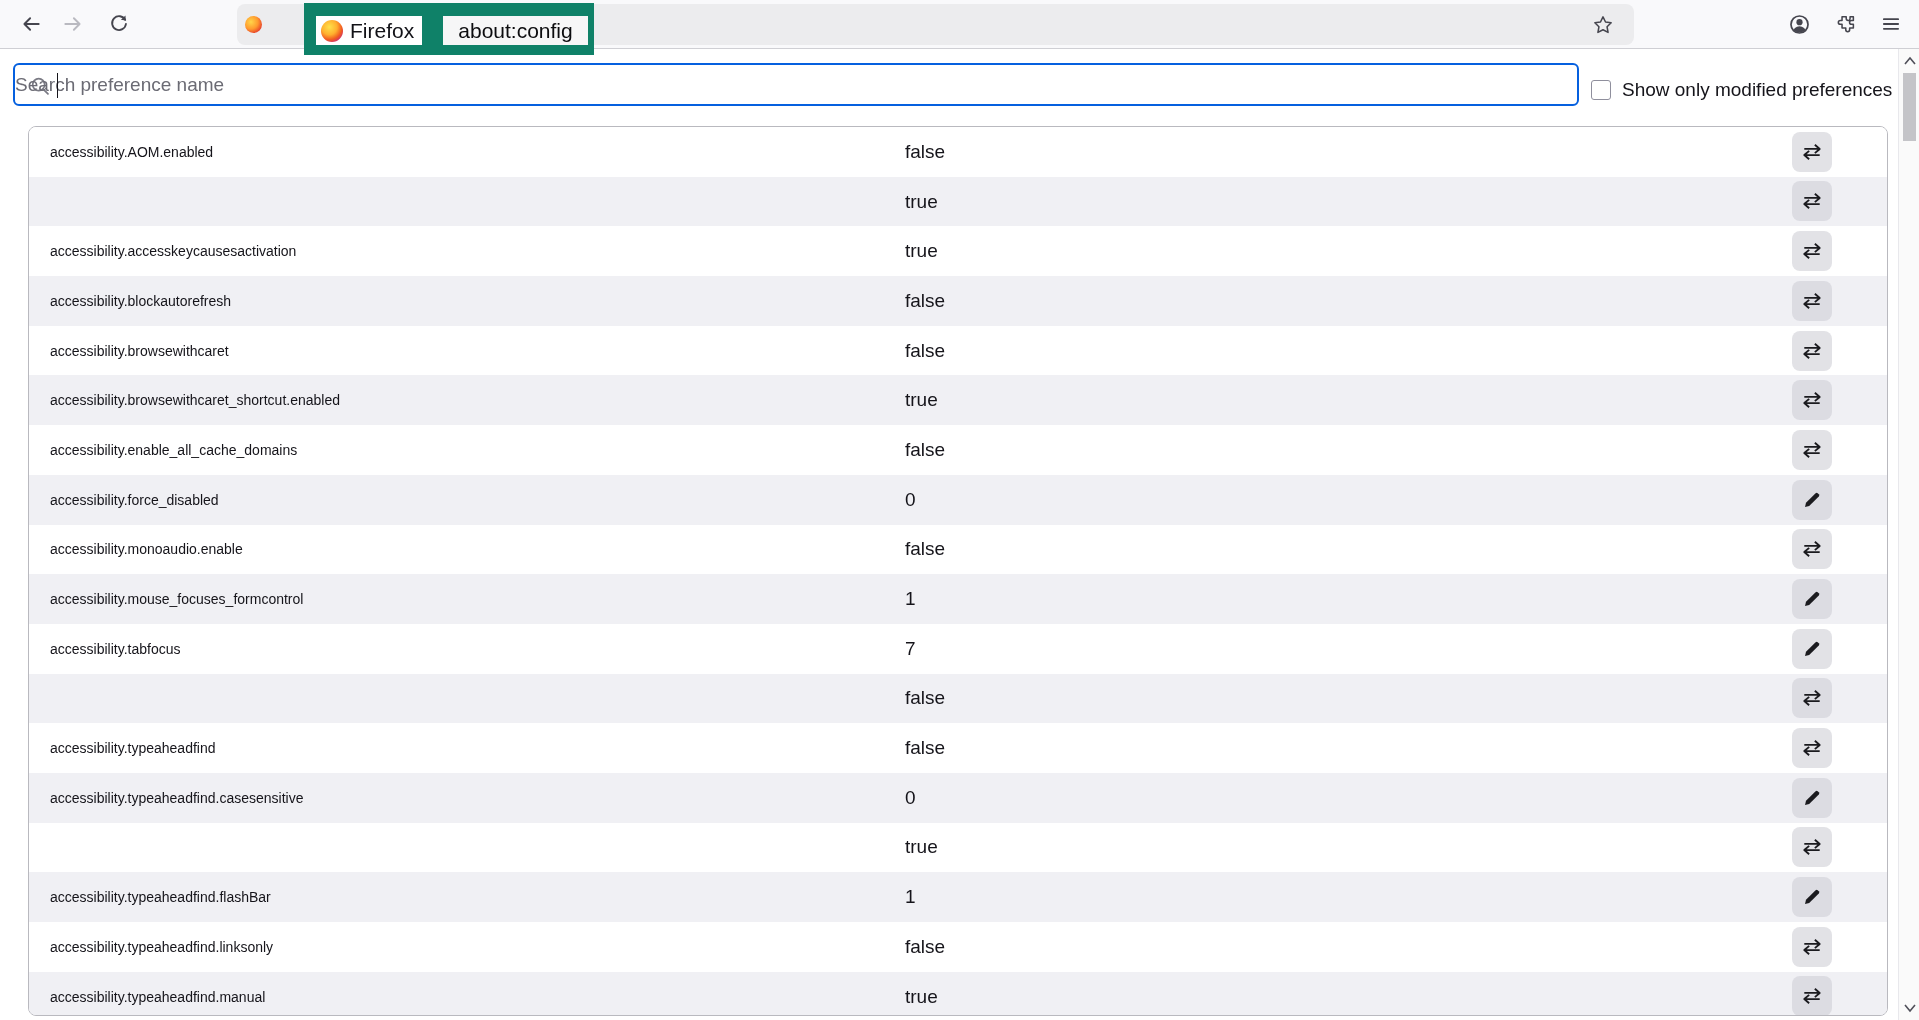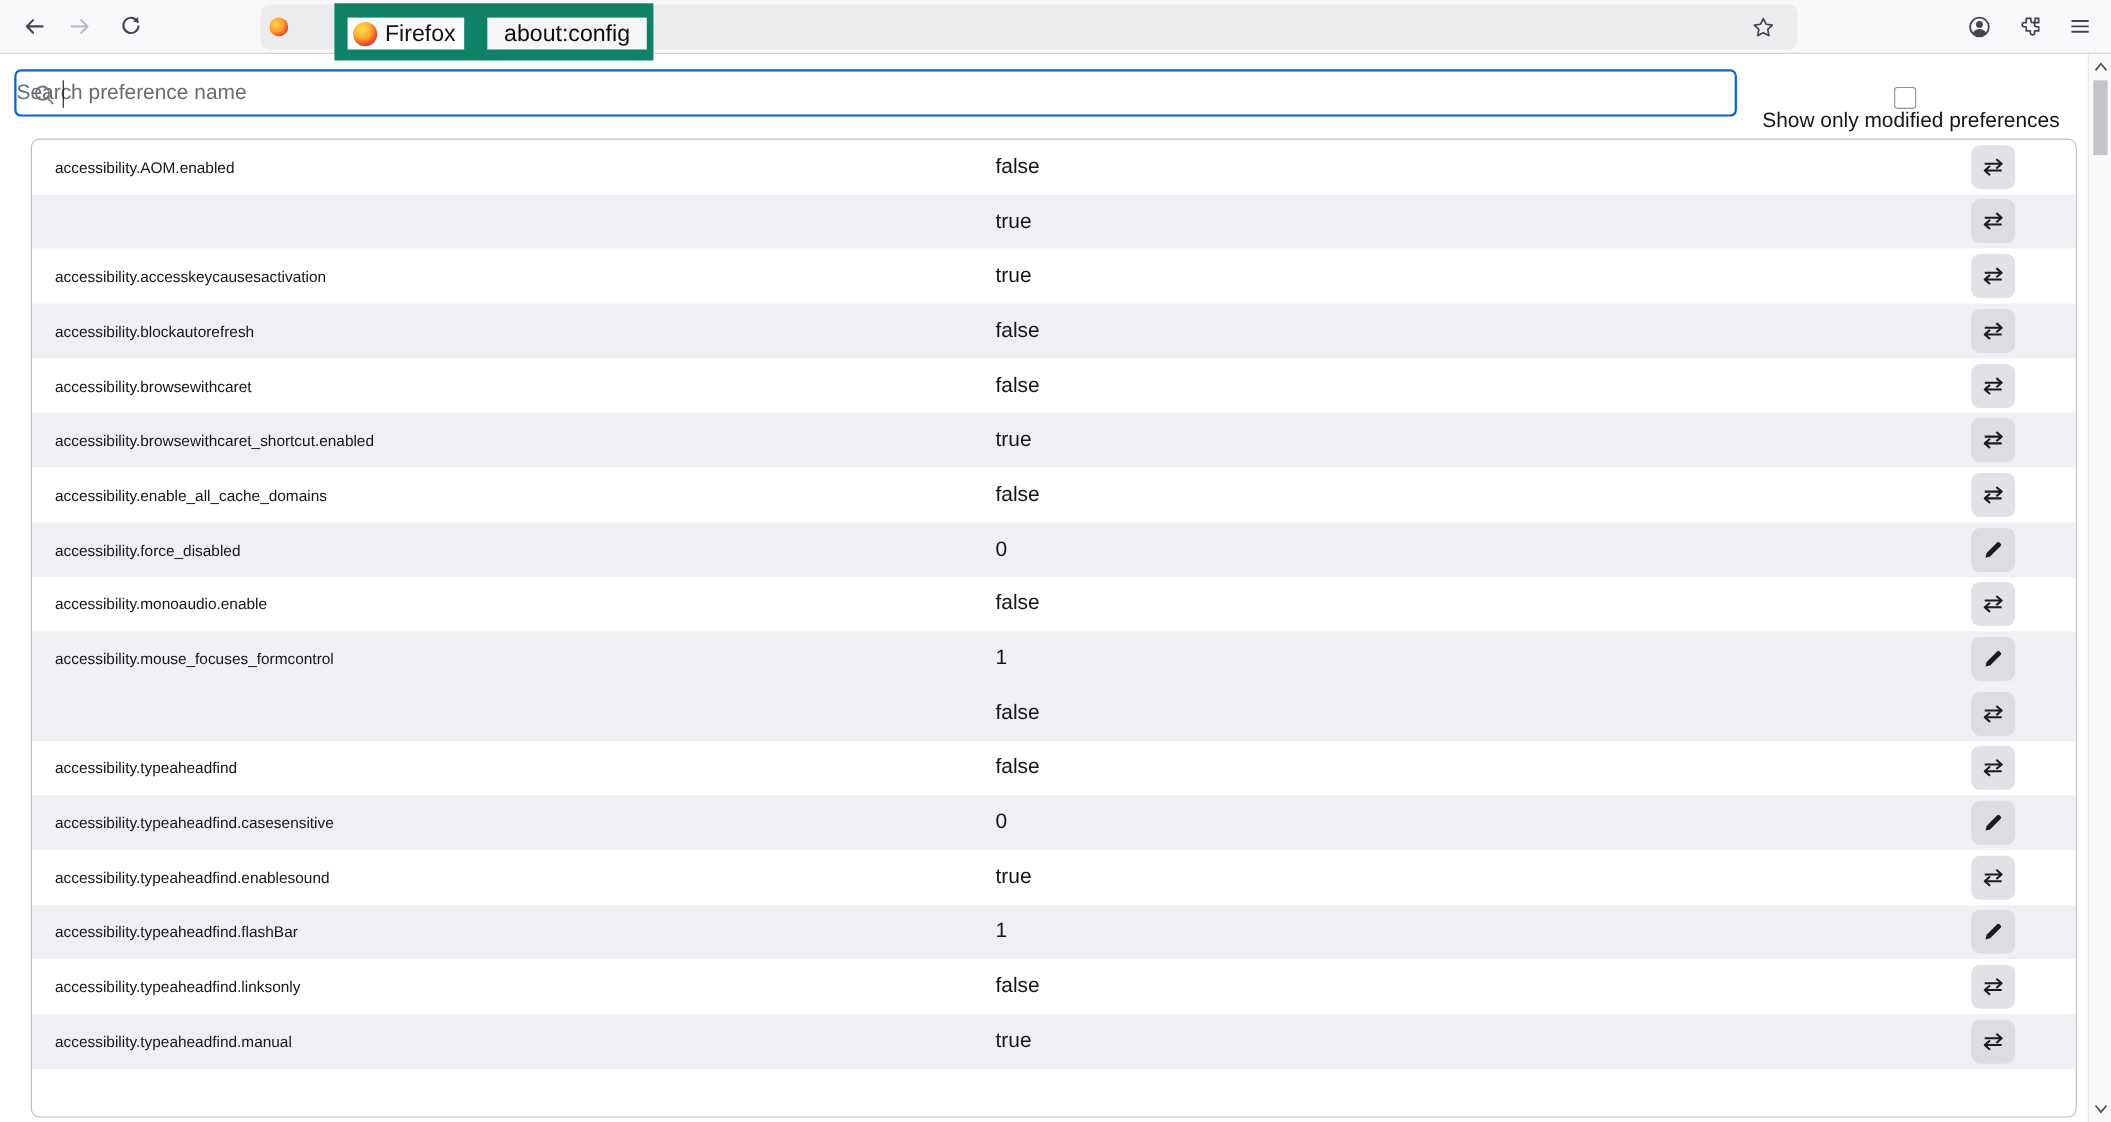--- a/index.html
+++ b/index.html
@@ -47,21 +47,21 @@
     border:2px solid #0560df; border-radius:6px; background:#fff; }
   .search-box input { position:absolute; left:0; top:0; width:100%; height:100%;
     border:none; outline:none; background:transparent; 
     font-family:inherit; font-size:19px; color:#15141a; }
   .search-box input::placeholder { color:#6b6b74; opacity:1; }
   .search-icon { position:absolute; left:14px; top:10px; pointer-events:none; }
   .caret { position:absolute; left:42px; top:8px; width:1px; height:25px;
     background:#15141a; pointer-events:none; }
 
   .filter { position:absolute; left:1591px; top:79px; display:flex;
-    align-items:center; cursor:pointer;flex-direction:column; }
+    align-items:center; cursor:pointer; }
   .checkbox { width:20px; height:20px; border:1px solid #8f8f9d; border-radius:3px;
     background:#fff; }
   .filter-label { margin-left:11px; font-size:19px; color:#15141a; white-space:nowrap; }
 
   
   .prefs-table { position:absolute; left:28px; top:126px; width:1860px; height:890px;
     border:1px solid #b9b9bf; border-radius:8px; overflow:hidden; background:#fff; }
   .row { position:relative; height:49.7px; background:#fff; }
   .row.alt { background:#f0f0f4; }
   .pref-name { position:absolute; left:21px; top:0; height:49.7px; display:flex;
@@ -281,20 +281,30 @@
     <span class="pref-name">accessibility.mouse_focuses_formcontrol</span>
     <span class="pref-value">1</span>
     <button class="row-btn">
 
       <svg class="icon-edit" width="20" height="20" viewBox="0 0 20 20" style="display: block;">
         <path d="M3 17 l1-4.2 L13.6 3.2 a1.5 1.5 0 0 1 2.1 0 l1.1 1.1 a1.5 1.5 0 0 1 0 2.1 L7.2 16 z" fill="#1b1b1f"></path>
       </svg>
     </button>
   </div>
 
+  <div class="row">
+    <span class="pref-name">accessibility.tabfocus</span>
+    <span class="pref-value">7</span>
+    <button class="row-btn">
+
+      <svg class="icon-edit" width="20" height="20" viewBox="0 0 20 20" style="display: block;">
+        <path d="M3 17 l1-4.2 L13.6 3.2 a1.5 1.5 0 0 1 2.1 0 l1.1 1.1 a1.5 1.5 0 0 1 0 2.1 L7.2 16 z" fill="#1b1b1f"></path>
+      </svg>
+    </button>
+  </div>
 
   <div class="row alt">
     <span class="pref-value">false</span>
     <button class="row-btn">
       <svg class="icon-toggle" width="22" height="22" viewBox="0 0 20 20" style="display: block;">
         <path d="M3 7.2 h13.5 M12.6 3.4 L17 7.2 l-4.4 3.8" fill="none" stroke="#1b1b1f" stroke-width="1.7" stroke-linejoin="round"></path>
         <path d="M17 12.8 H3.5 M7.4 9 L3 12.8 l4.4 3.8" fill="none" stroke="#1b1b1f" stroke-width="1.7" stroke-linejoin="round"></path>
       </svg>
 
     </button>
@@ -317,21 +327,20 @@
     <span class="pref-value">0</span>
     <button class="row-btn">
 
       <svg class="icon-edit" width="20" height="20" viewBox="0 0 20 20" style="display: block;">
         <path d="M3 17 l1-4.2 L13.6 3.2 a1.5 1.5 0 0 1 2.1 0 l1.1 1.1 a1.5 1.5 0 0 1 0 2.1 L7.2 16 z" fill="#1b1b1f"></path>
       </svg>
     </button>
   </div>
 
   <div class="row">
-    <span class="pref-name">accessibility.typeaheadfind.enablesound</span>
     <span class="pref-value">true</span>
     <button class="row-btn">
       <svg class="icon-toggle" width="22" height="22" viewBox="0 0 20 20" style="display: block;">
         <path d="M3 7.2 h13.5 M12.6 3.4 L17 7.2 l-4.4 3.8" fill="none" stroke="#1b1b1f" stroke-width="1.7" stroke-linejoin="round"></path>
         <path d="M17 12.8 H3.5 M7.4 9 L3 12.8 l4.4 3.8" fill="none" stroke="#1b1b1f" stroke-width="1.7" stroke-linejoin="round"></path>
       </svg>
 
     </button>
   </div>
 

